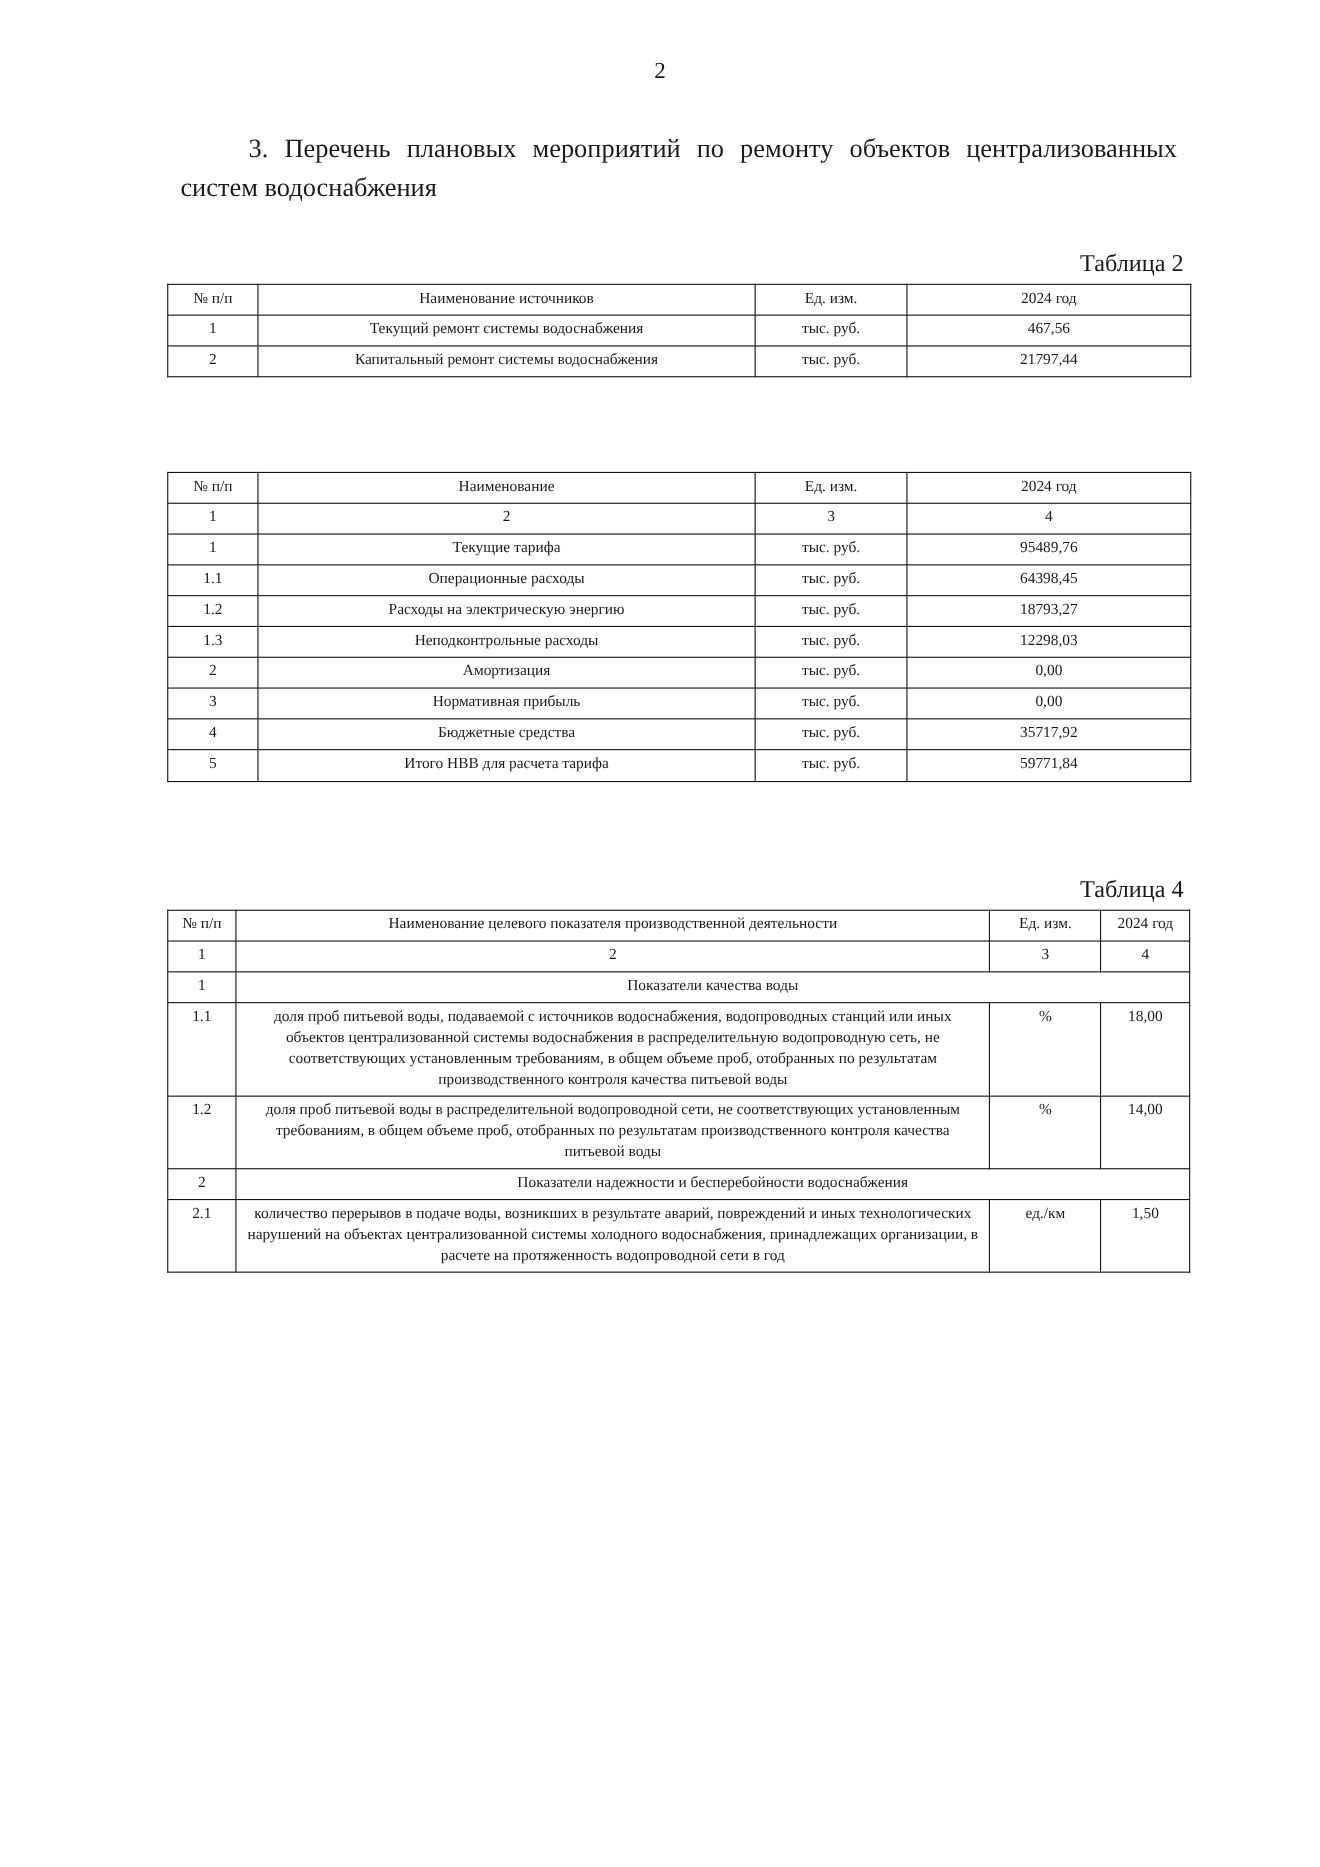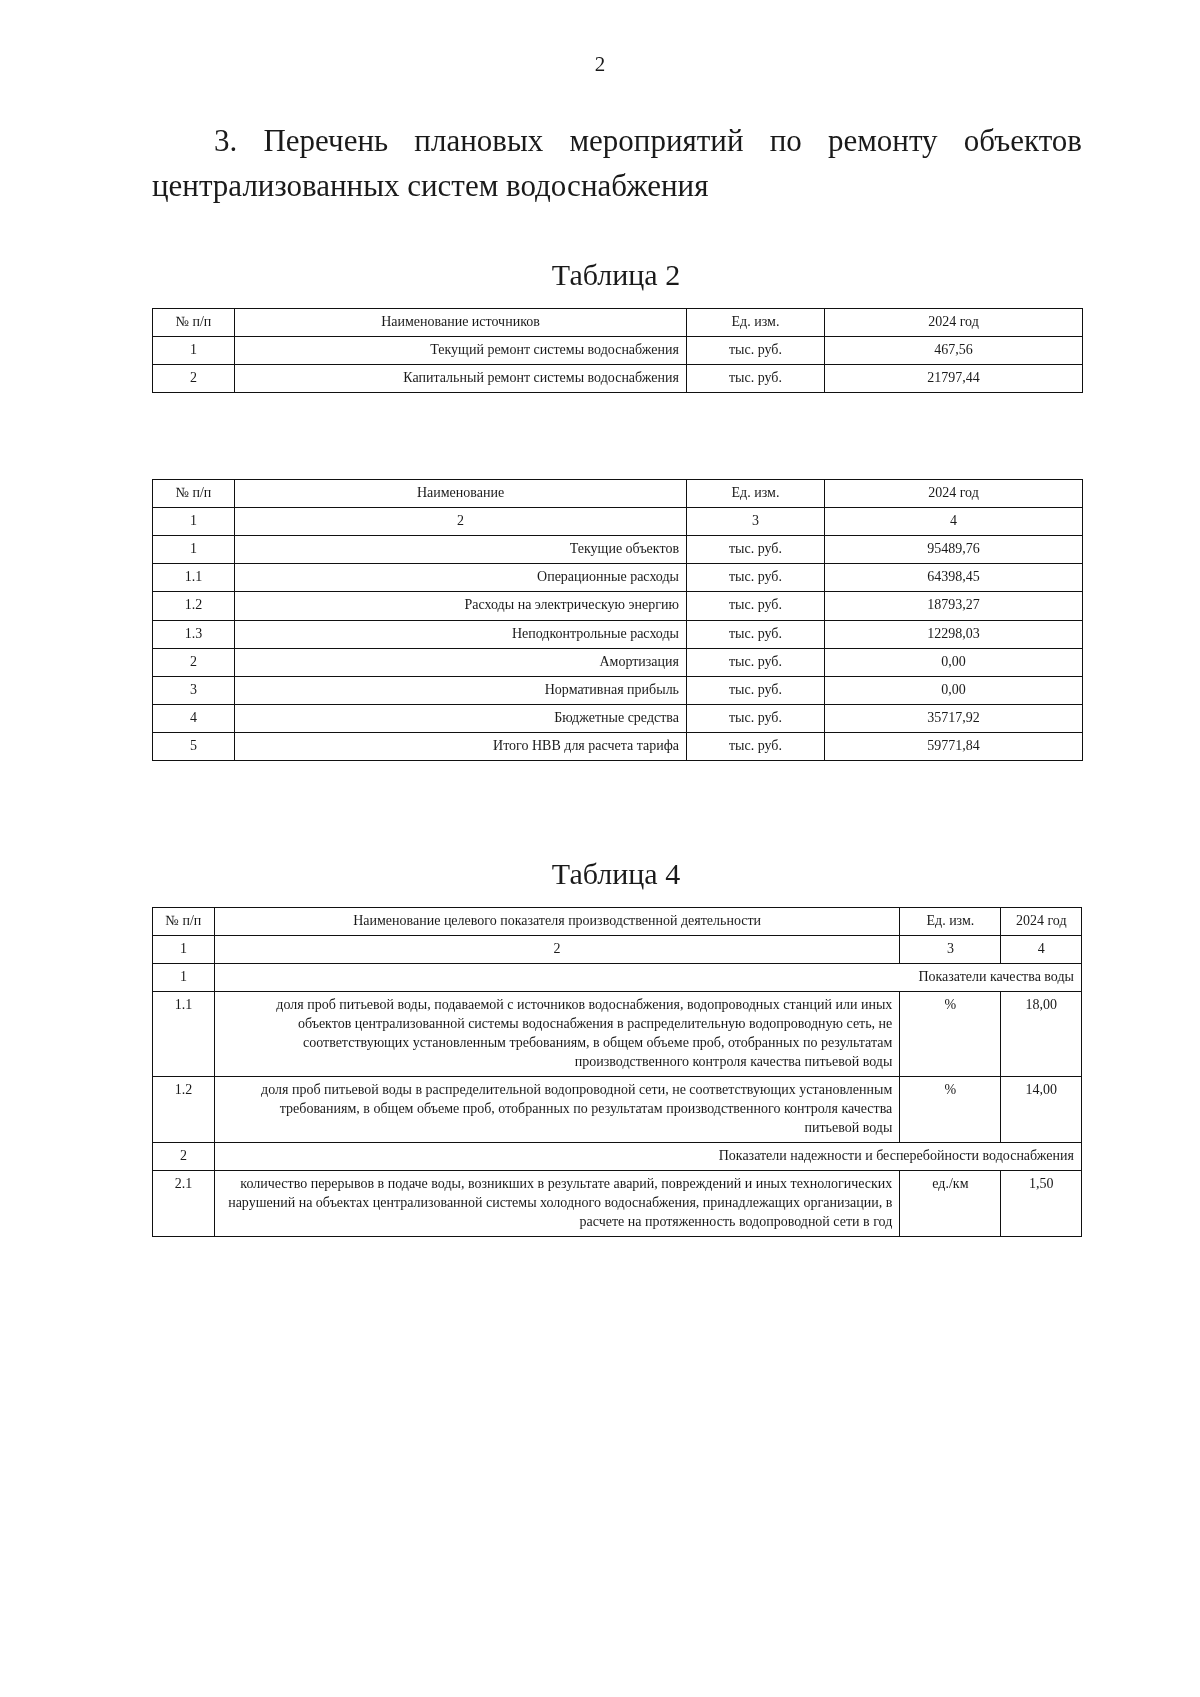--- a/index.html
+++ b/index.html
@@ -22,56 +22,56 @@
     padding: 52px 118px 0 152px;
     position: relative;
   }
   .page-number {
     text-align: center;
     font-size: 21px;
     margin: 0 0 42px 0;
     padding-right: 34px;
   }
   .section-heading {
-    font-size: 31px;
+    font-size: 24px;
     line-height: 1.44;
     text-align: justify;
     text-align-last: left;
-    margin: 0;
+    margin: 12px;
     padding: 0;
     hyphens: none;
   }
   .section-heading .indent {
     display: inline-block;
     width: 62px;
   }
   .sh-wrap { margin-bottom: 0; }
 
   .table-caption {
-    text-align: center;
-    font-size: 30px;
-    margin: 16px;
+    text-align: right;
+    font-size: 22px;
+    margin: 4px;
     padding-right: 2px;
   }
 
   table.doc {
     border-collapse: collapse;
     width: 100%;
     font-size: 14px;
     table-layout: fixed;
   }
   table.doc td, table.doc th {
     border: 1.5px solid #111111;
     padding: 3px 7px 5px 7px;
     vertical-align: top;
     font-weight: normal;
     line-height: 1.36;
   }
   .c { text-align: center; }
-  .l { text-align: right; }
+  .l { text-align: center; }
   .vmid { vertical-align: middle; }
 
   
   .t2 { margin-top: 6px; }
   .t2 col.n   { width: 82px; }
   .t2 col.nm  { width: 452px; }
   .t2 col.u   { width: 138px; }
   .t2 col.y   { width: 258px; }
 
   
@@ -155,21 +155,21 @@
         <td class="c">2024 год</td>
       </tr>
       <tr>
         <td class="c">1</td>
         <td class="c">2</td>
         <td class="c">3</td>
         <td class="c">4</td>
       </tr>
       <tr>
         <td class="c">1</td>
-        <td class="l">Текущие объектов</td>
+        <td class="l">Текущие тарифа</td>
         <td class="c">тыс. руб.</td>
         <td class="c">95489,76</td>
       </tr>
       <tr>
         <td class="c">1.1</td>
         <td class="l">Операционные расходы</td>
         <td class="c">тыс. руб.</td>
         <td class="c">64398,45</td>
       </tr>
       <tr>

